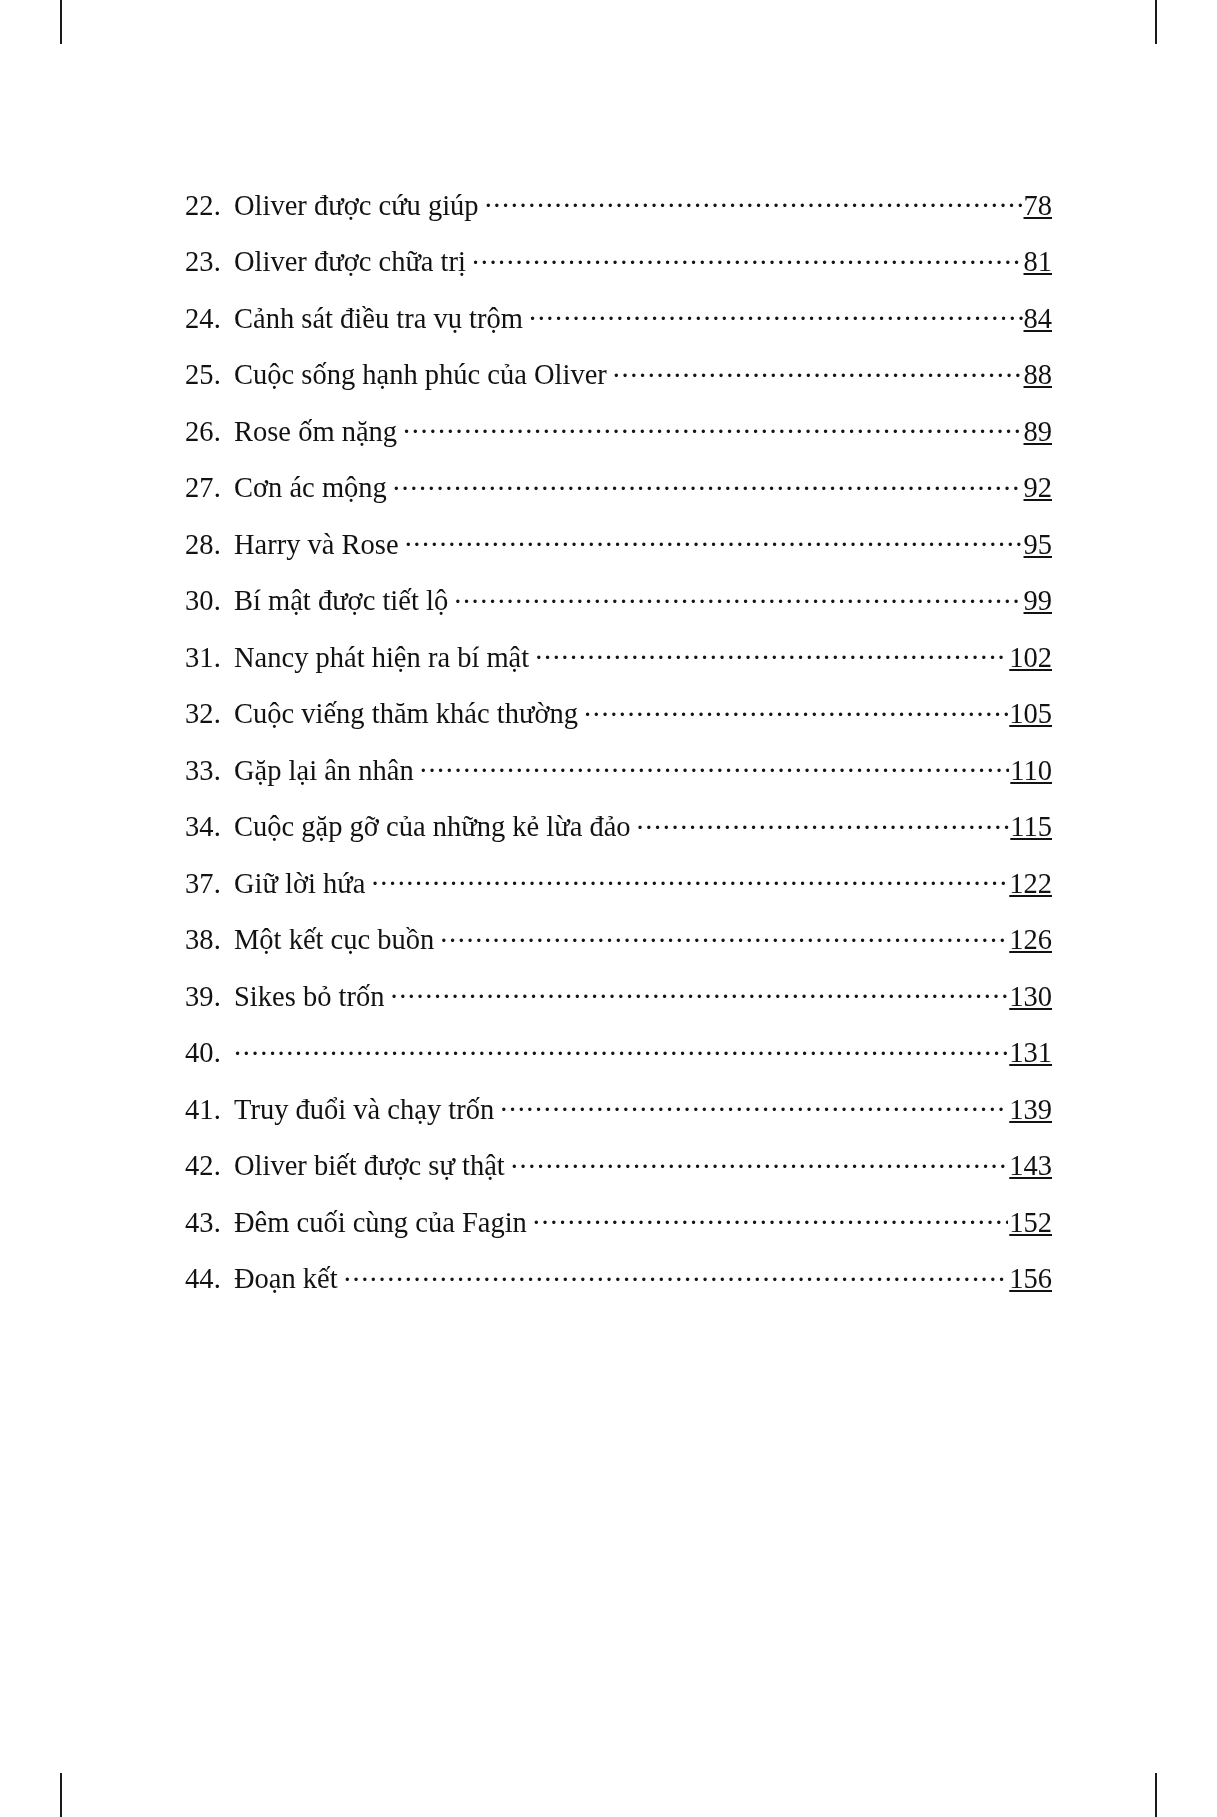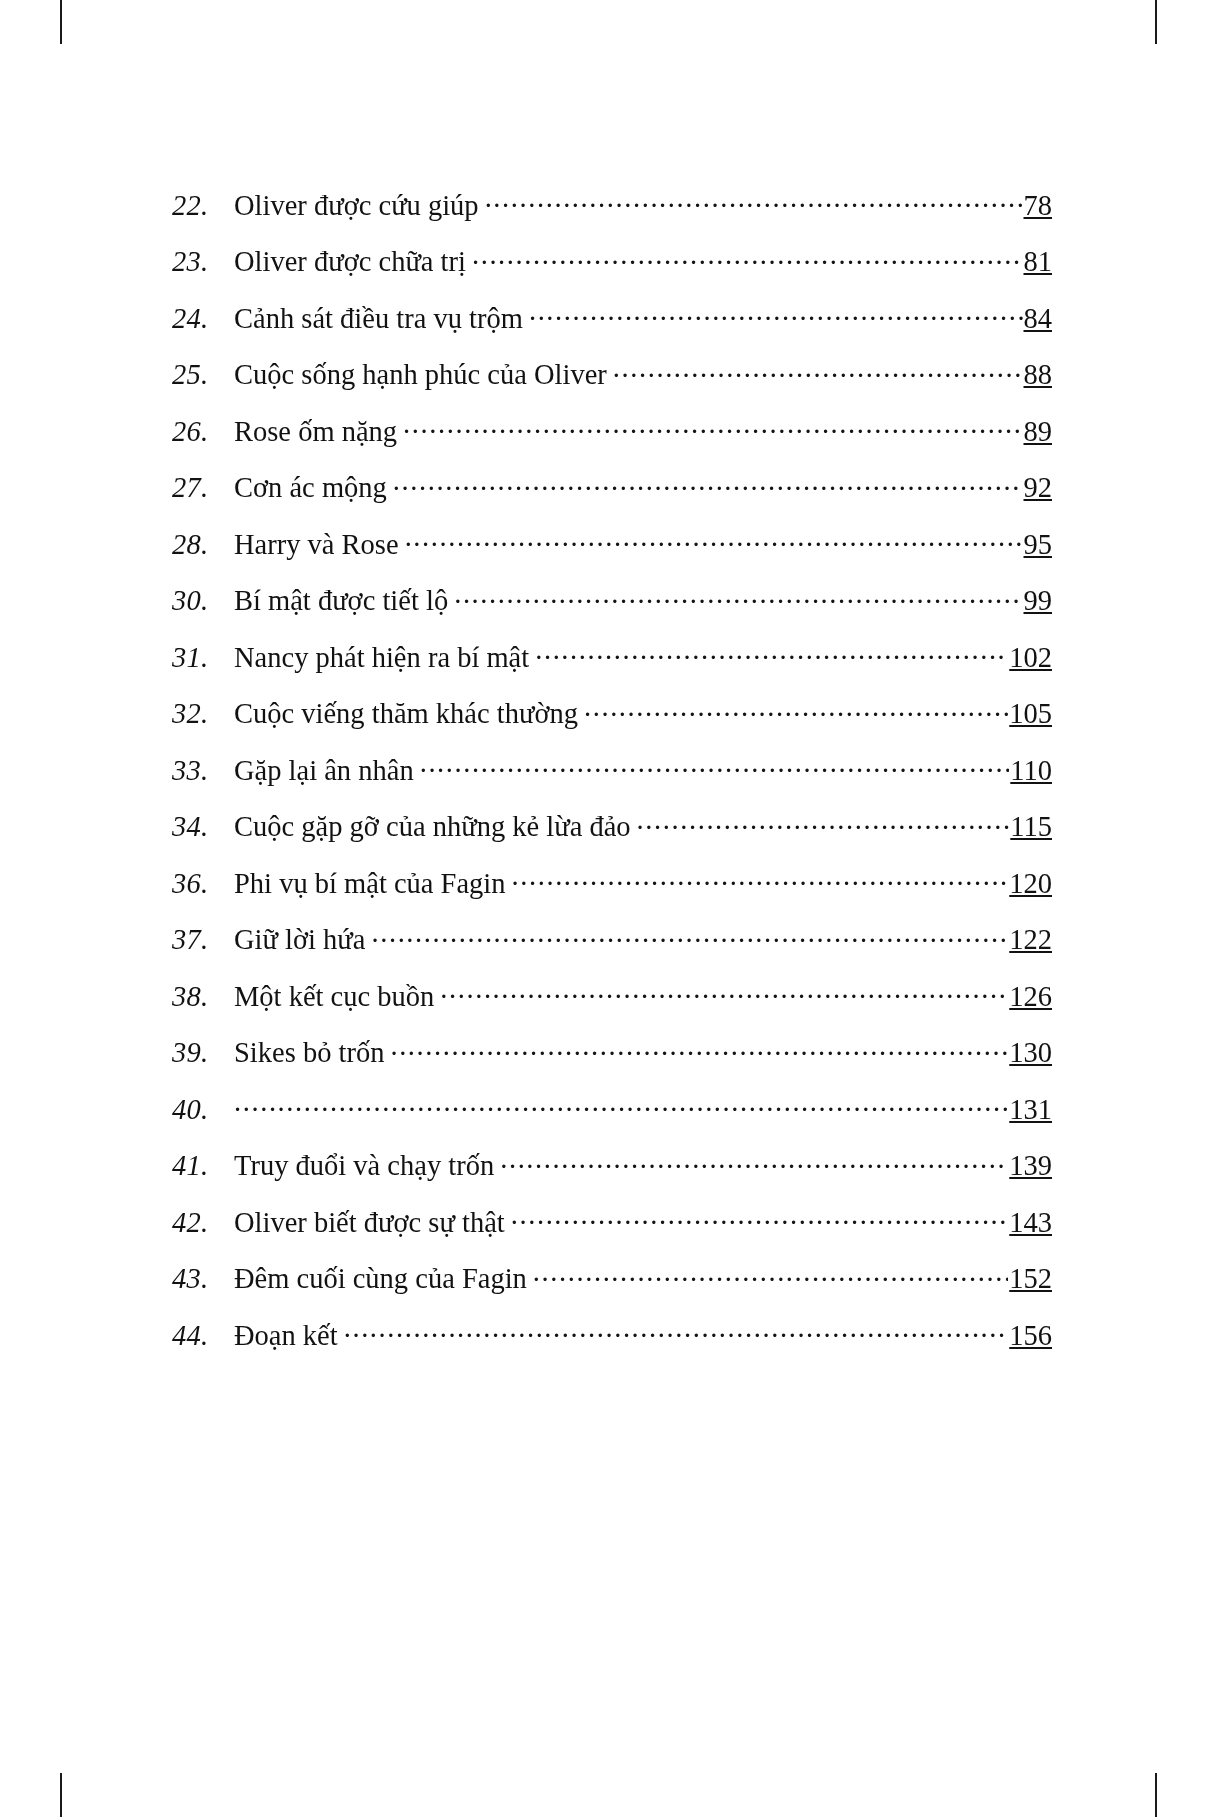--- a/index.html
+++ b/index.html
@@ -48,23 +48,22 @@
     align-items: baseline;
     font-size: 28.5px;
     line-height: 1.0;
     margin-bottom: 22.5px;
     white-space: nowrap;
   }
 
   .toc-num {
     flex: 0 0 auto;
     width: 62px;
-    text-align: left;
+    text-align: center;
     letter-spacing: 0.2px;
-    font-style: italic;
   }
 
   .toc-title {
     flex: 0 0 auto;
     padding-right: 6px;
   }
 
   .toc-dots {
     flex: 1 1 auto;
     overflow: hidden;
@@ -166,26 +165,20 @@
         <span class="toc-dots"></span>
         <span class="toc-page">110</span>
       </div>
       <div class="toc-row">
         <span class="toc-num">34.</span>
         <span class="toc-title">Cuộc gặp gỡ của những kẻ lừa đảo</span>
         <span class="toc-dots"></span>
         <span class="toc-page">115</span>
       </div>
       <div class="toc-row">
-        <span class="toc-num">36.</span>
-        <span class="toc-title">Phi vụ bí mật của Fagin</span>
-        <span class="toc-dots"></span>
-        <span class="toc-page">120</span>
-      </div>
-      <div class="toc-row">
         <span class="toc-num">37.</span>
         <span class="toc-title">Giữ lời hứa</span>
         <span class="toc-dots"></span>
         <span class="toc-page">122</span>
       </div>
       <div class="toc-row">
         <span class="toc-num">38.</span>
         <span class="toc-title">Một kết cục buồn</span>
         <span class="toc-dots"></span>
         <span class="toc-page">126</span>

